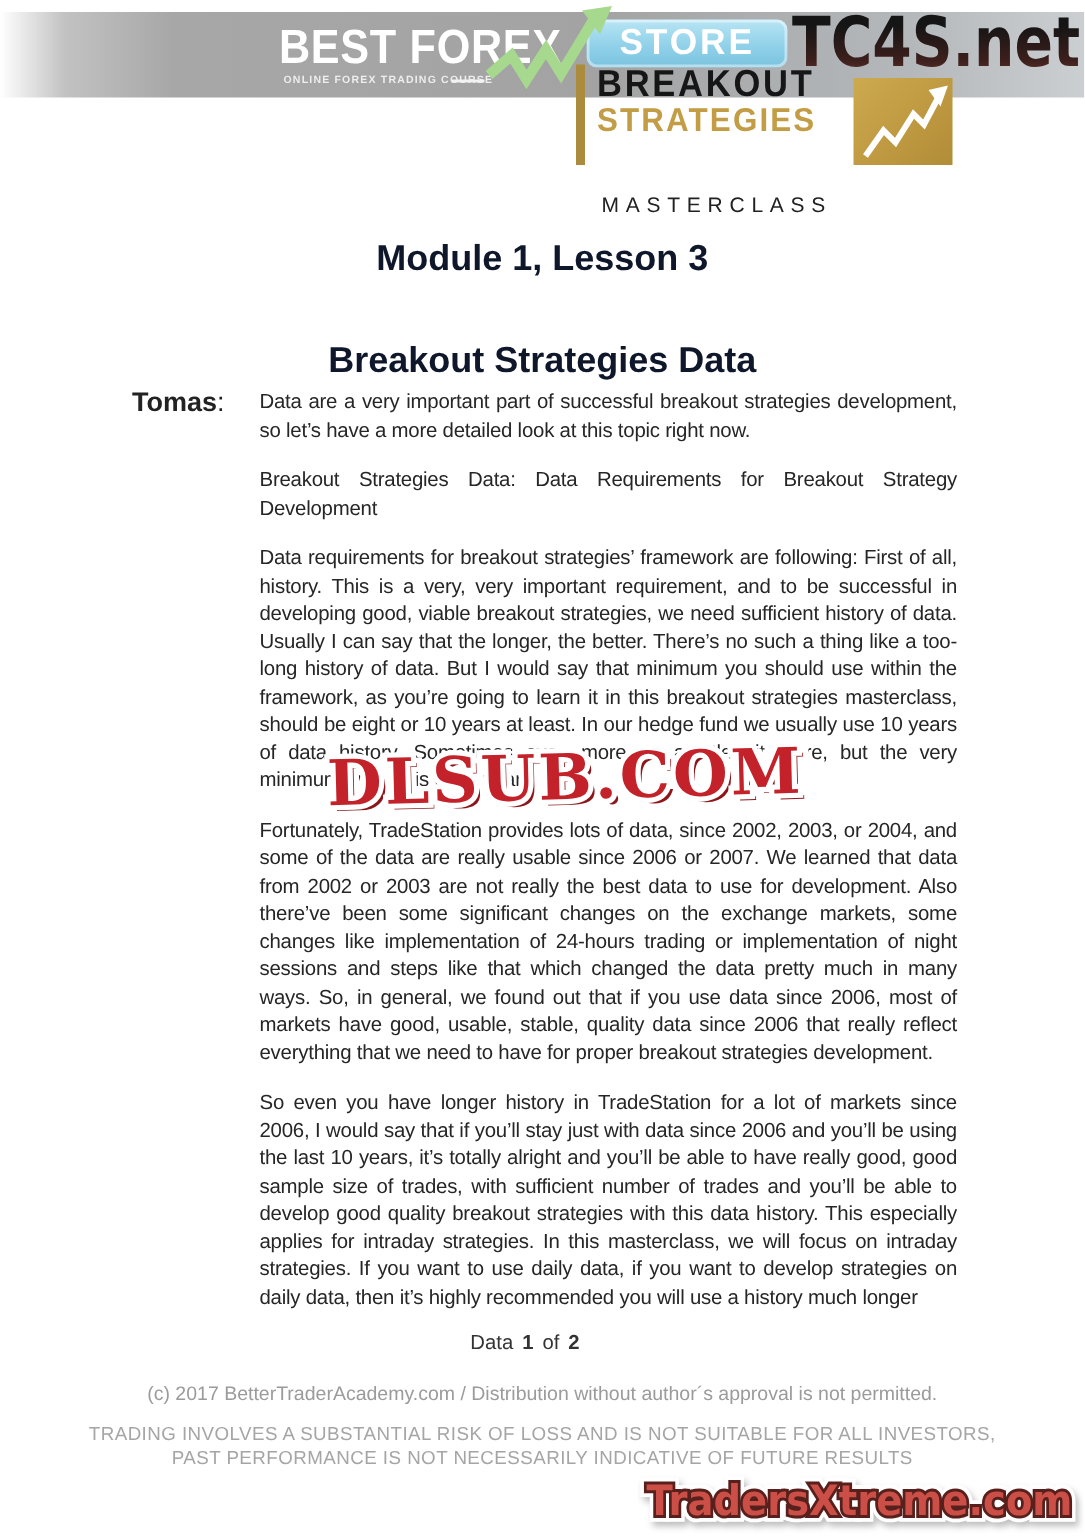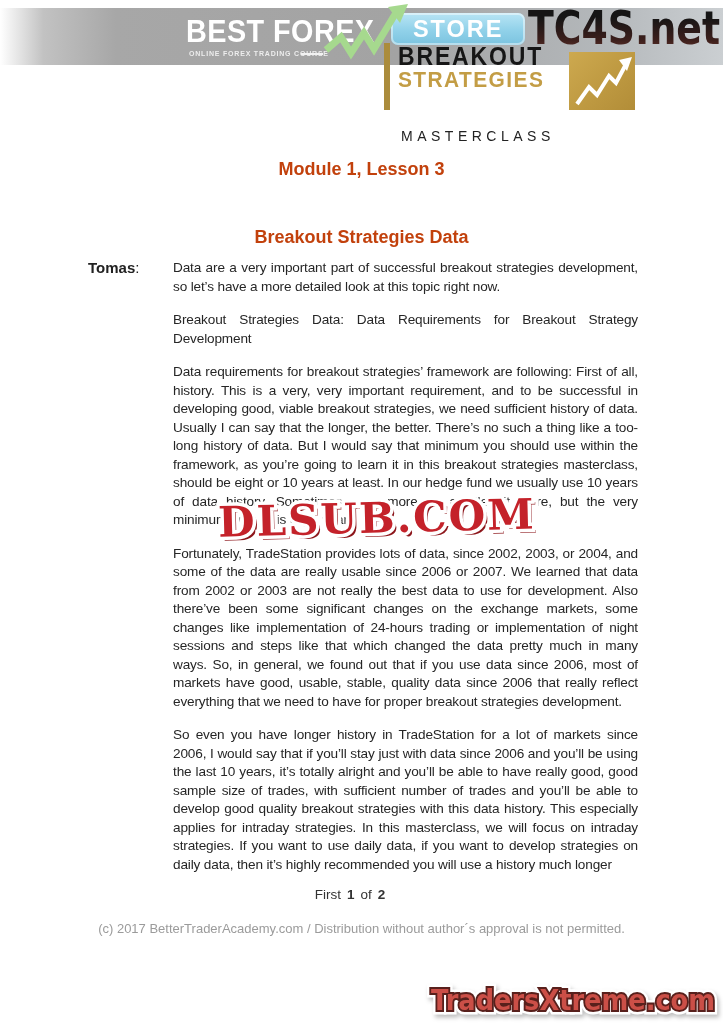--- a/index.html
+++ b/index.html
@@ -40,27 +40,27 @@
   .mc-l2 { position:absolute; top:67px; left:398px; font-weight:bold; font-size:22px; letter-spacing:1.5px; color:#c39d45; white-space:nowrap; transform:scaleX(0.95); transform-origin:left top; }
   .mc-l3 { position:absolute; top:92px; left:401px; font-size:14px; letter-spacing:4.5px; color:#222222; white-space:nowrap;margin-top:36px; }
   .mc-square {
     position:absolute; top:52px; left:569px; width:66px; height:58px;
     background:linear-gradient(135deg,#cda94f 0%,#bd9840 60%,#b28d38 100%);
   }
 
   .tc4s { position:absolute; top:3px; left:528px; z-index:5; }
 
   
-  .title-line { position:absolute; left:0; width:723px; text-align:center; font-weight:bold; font-size:18px; color:#c2410c; }
+  .title-line { position:absolute; left:0; width:723px; text-align:center; font-weight:bold; font-size:24px; color:#0f172a; }
   .title1 { top:159px; }
   .title2 { top:195px;margin-top:32px; }
 
   
   .transcript { position:absolute; top:259px; left:88px; width:550px; display:flex; z-index:2; }
-  .speaker-col { width:85px; flex:0 0 85px; font-size:15px; color:#222; line-height:18.5px; }
+  .speaker-col { width:85px; flex:0 0 85px; font-size:18px; color:#222; line-height:18.5px; }
   .speaker-name { font-weight:bold; }
   .paras-col { width:465px; flex:0 0 465px; }
   .paras-col p {
     font-size:13.6px; line-height:18.5px; color:#262626; text-align:justify;
     letter-spacing:-0.15px; margin:0 0 15px 0;
   }
 
   
   .wm-center { position:absolute; top:483px; left:208px; z-index:10; }
   .wm-bottom { position:absolute; top:979px; left:424px; z-index:10; filter:drop-shadow(2px 3px 2px rgba(0,0,0,0.25)); }
@@ -133,24 +133,28 @@
   </div>
 
   <svg class="wm-center" width="310" height="62" viewBox="0 0 310 62" style="overflow:visible">
     <g transform="rotate(-1.5 155 31)">
       <text x="10" y="50" font-family="DejaVu Serif, serif" font-weight="bold" font-size="42" letter-spacing="2" stroke="#ffffff" stroke-width="7" paint-order="stroke" fill="#8d161b" transform="translate(4,4)">DLSUB.COM</text>
       <text x="10" y="50" font-family="DejaVu Serif, serif" font-weight="bold" font-size="42" letter-spacing="2" stroke="#ffffff" stroke-width="7" paint-order="stroke" fill="#c4222a">DLSUB.COM</text>
     </g>
   </svg>
 
   <div class="page-num">
-    <span class="w">First</span><span class="b">1</span><span class="w">of</span><span class="b">2</span>
+    <span class="w">Data</span><span class="b">1</span><span class="w">of</span><span class="b">2</span>
   </div>
 
   <div class="copyright">(c) 2017 BetterTraderAcademy.com / Distribution without author´s approval is not permitted.</div>
 
+  <div class="disclaimer">
+    <div>TRADING INVOLVES A SUBSTANTIAL RISK OF LOSS AND IS NOT SUITABLE FOR ALL INVESTORS,</div>
+    <div>PAST PERFORMANCE IS NOT NECESSARILY INDICATIVE OF FUTURE RESULTS</div>
+  </div>
 
   <svg class="wm-bottom" width="298" height="42" viewBox="0 0 298 42" style="overflow:visible">
     <text x="7" y="31" font-family="DejaVu Sans, sans-serif" font-weight="bold" font-size="28" textLength="284" lengthAdjust="spacingAndGlyphs" stroke="#ffffff" stroke-width="9" paint-order="stroke" fill="#ffffff">TradersXtreme.com</text>
     <text x="7" y="31" font-family="DejaVu Sans, sans-serif" font-weight="bold" font-size="28" textLength="284" lengthAdjust="spacingAndGlyphs" stroke="#58201c" stroke-width="4" paint-order="stroke" fill="#cb4f47">TradersXtreme.com</text>
   </svg>
 
 </div>
 
 </body></html>

